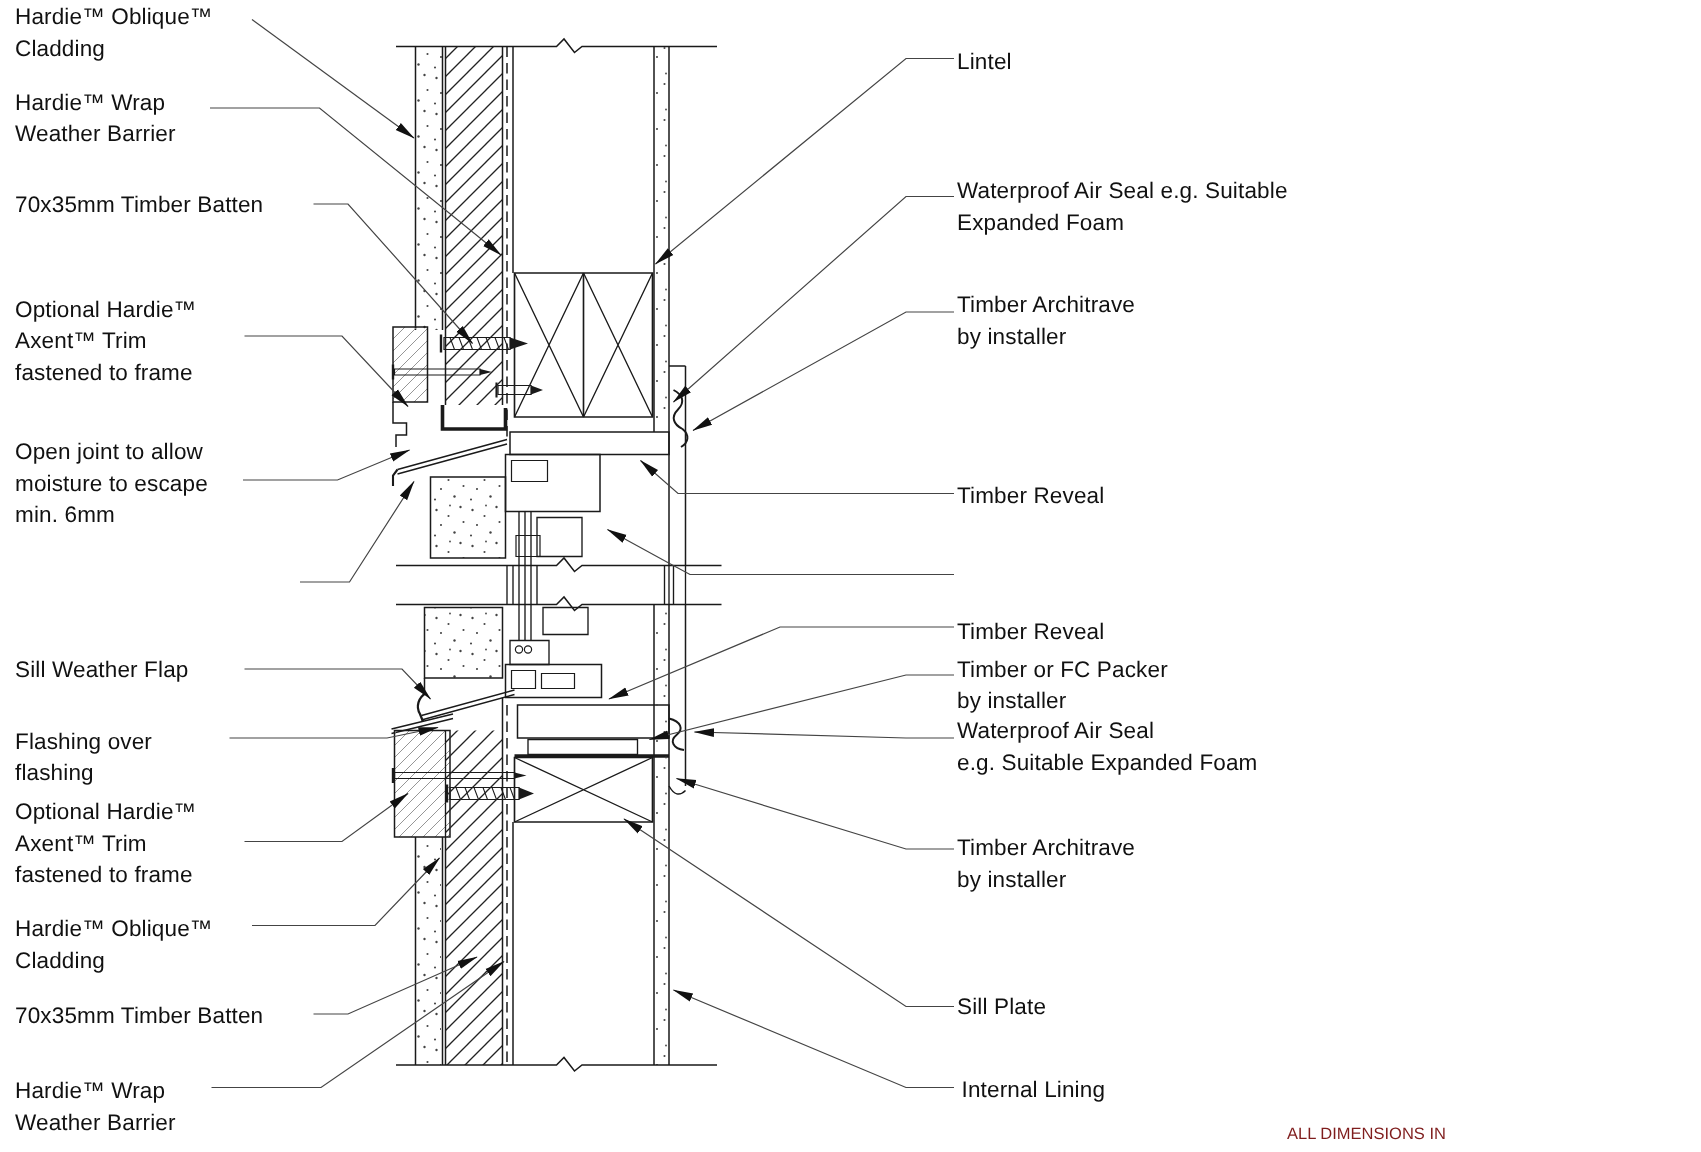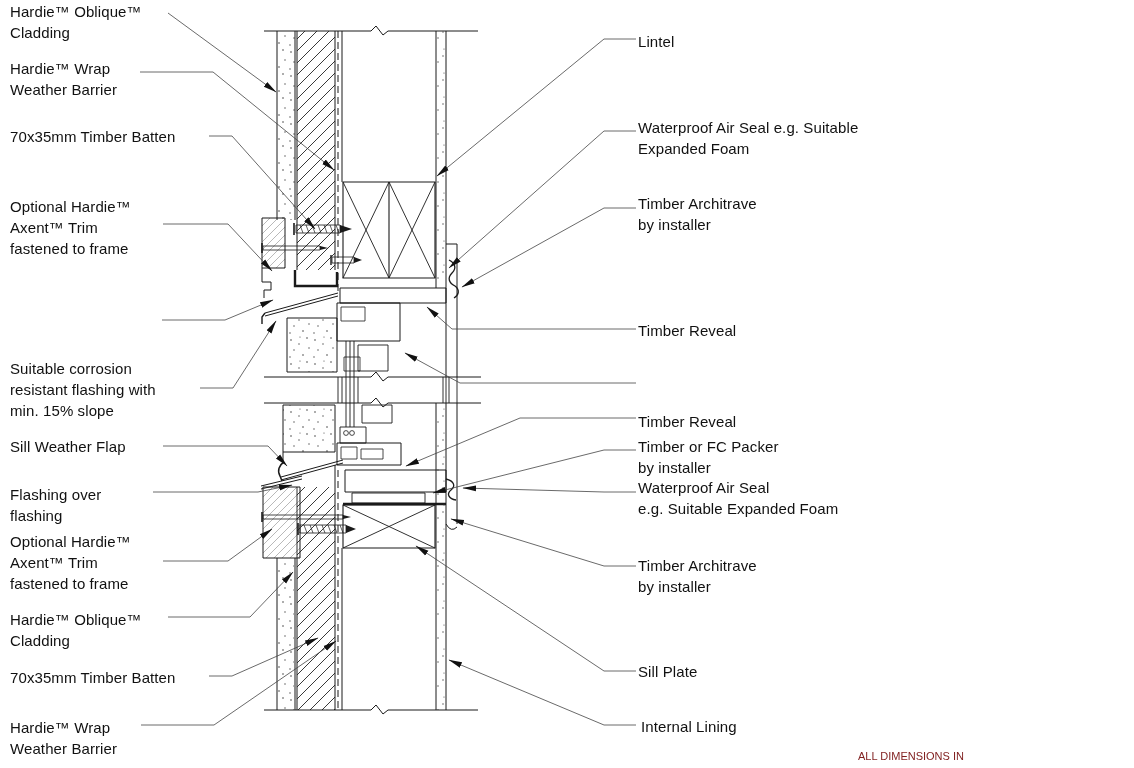--- a/index.html
+++ b/index.html
@@ -186,23 +186,23 @@
   </svg>
 
   <div class="lbl" style="left:10px;top:1px">Hardie™ Oblique™
 Cladding</div>
   <div class="lbl" style="left:10px;top:58px">Hardie™ Wrap
 Weather Barrier</div>
   <div class="lbl" style="left:10px;top:126px">70x35mm Timber Batten</div>
   <div class="lbl" style="left:10px;top:196px">Optional Hardie™
 Axent™ Trim
 fastened to frame</div>
-  <div class="lbl" style="left:10px;top:358px">Suitable corrosion
-resistant flashing with
-min. 15% slope</div>
+  <div class="lbl" style="left:10px;top:291px">Open joint to allow
+moisture to escape
+min. 6mm</div>
   <div class="lbl" style="left:10px;top:436px">Sill Weather Flap</div>
   <div class="lbl" style="left:10px;top:484px">Flashing over
 flashing</div>
   <div class="lbl" style="left:10px;top:531px">Optional Hardie™
 Axent™ Trim
 fastened to frame</div>
   <div class="lbl" style="left:10px;top:609px">Hardie™ Oblique™
 Cladding</div>
   <div class="lbl" style="left:10px;top:667px">70x35mm Timber Batten</div>
   <div class="lbl" style="left:10px;top:717px">Hardie™ Wrap

